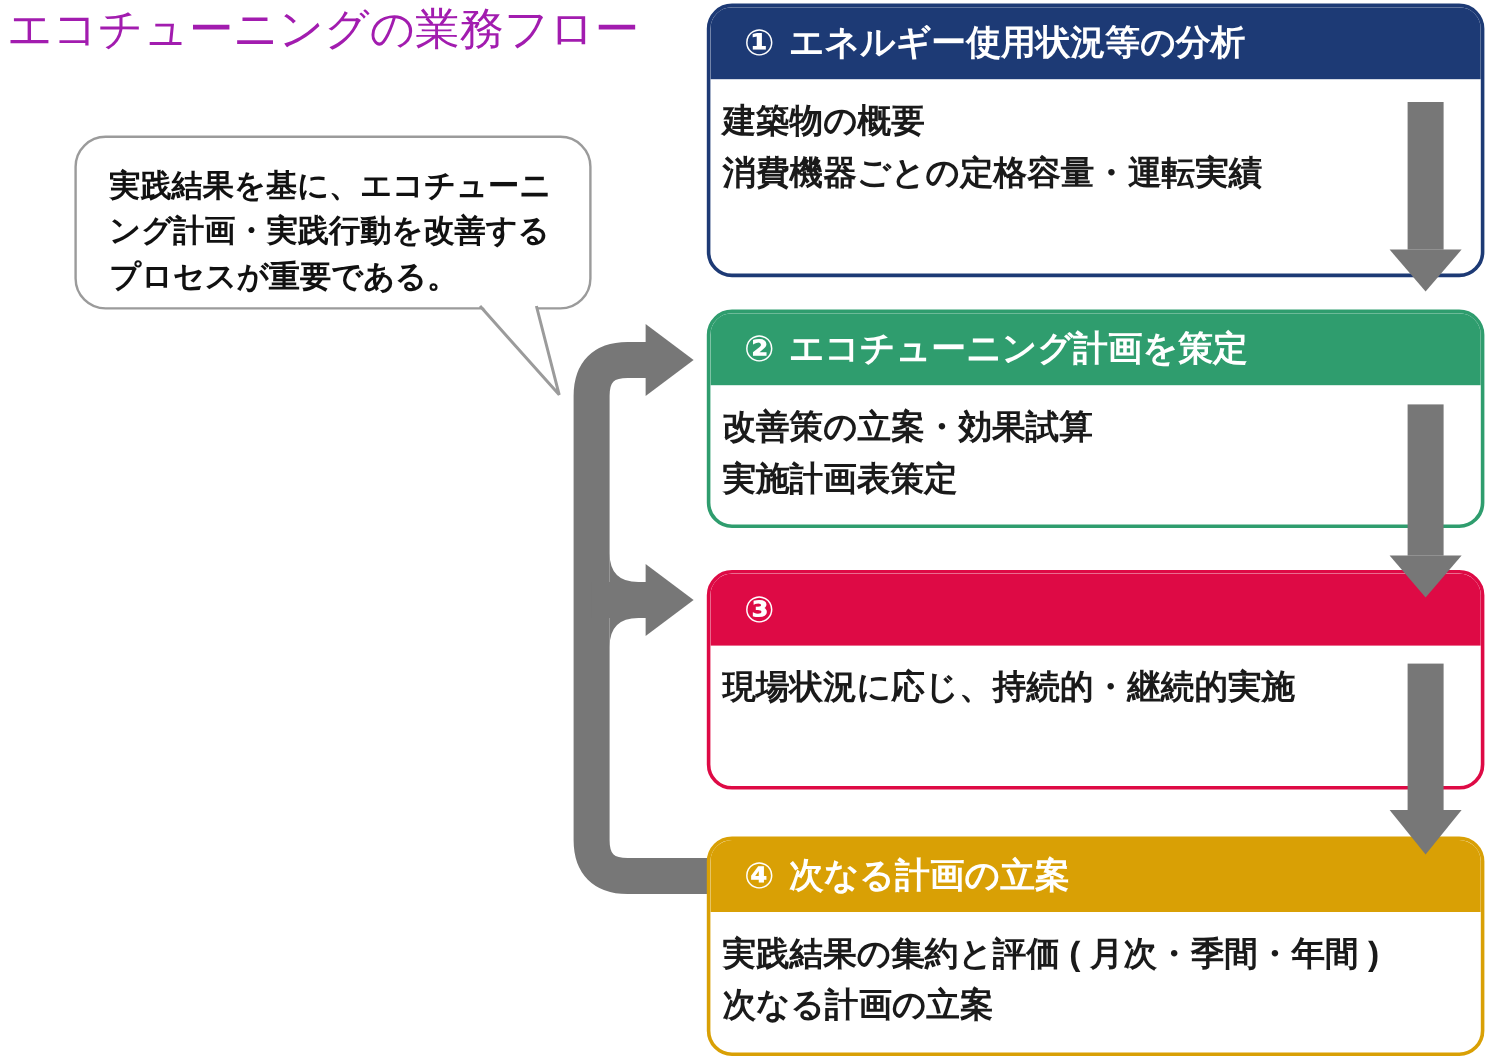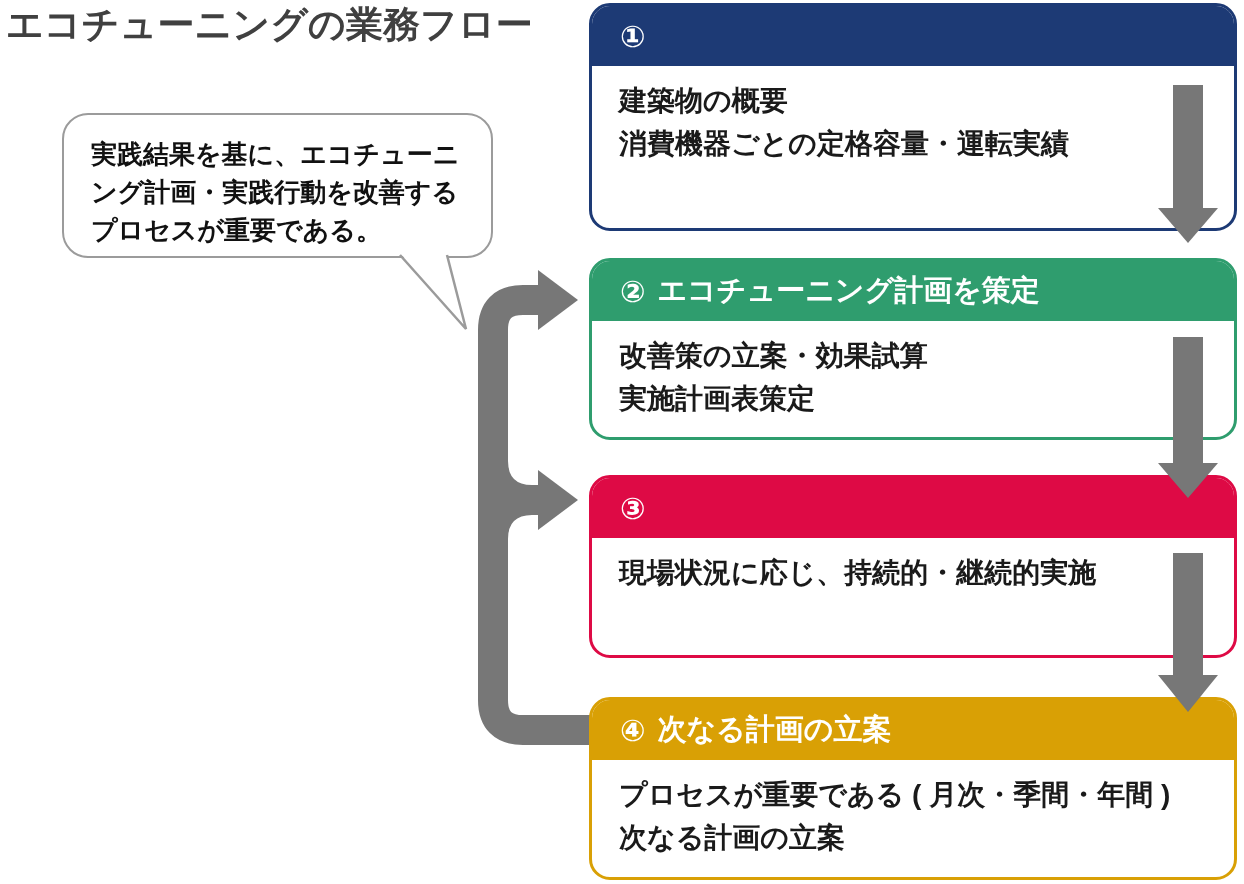--- a/index.html
+++ b/index.html
@@ -5,21 +5,21 @@
   html,body{margin:0;padding:0;background:#fff;}
   .canvas{
     position:relative;
     width:1244px;height:884px;
     background:#fff;
     font-family:"Liberation Sans","DejaVu Sans",sans-serif;
     overflow:hidden;
   }
   .page-title{
     position:absolute;left:6px;top:0px;
-    font-size:37px;font-weight:700;color:#404040;
+    font-size:37px;font-weight:400;color:#a21caf;
     letter-spacing:0px;white-space:nowrap;margin:0;
   }
   
   .bubble{
     position:absolute;left:62px;top:113px;
     width:431px;height:145px;box-sizing:border-box;
     background:#fff;border:2.5px solid #9b9b9b;border-radius:26px;
     padding:20px 0 16px 27px;
     font-size:26px;font-weight:600;color:#111;
     line-height:38px;white-space:nowrap;
@@ -32,21 +32,21 @@
     background:#fff;border:3px solid #000;border-radius:21px;
     overflow:hidden;z-index:1;
   }
   .step-header{
     height:60px;display:flex;align-items:center;
     padding-left:28px;color:#fff;
     font-size:29px;font-weight:700;white-space:nowrap;
   }
   .step-number{font-size:30px;margin-right:12px;font-weight:700;}
   .step-body{
-    padding:13px 0 0 27px;
+    padding:13px 0 0 10px;
     font-size:28px;font-weight:600;color:#1a1a1a;
     line-height:43px;white-space:nowrap;
   }
   .step1{top:3px;height:228px;}
   .step2{top:258px;height:182px;}
   .step3{top:475px;height:183px;}
   .step4{top:697px;height:183px;}
   svg.layer{position:absolute;left:0;top:0;pointer-events:none;}
   #loop-layer{z-index:0;}
   #top-layer{z-index:3;}
@@ -69,20 +69,21 @@
 
   <div class="bubble" style="border-color: rgb(155, 155, 155);">
     <span class="line">実践結果を基に、エコチューニ</span>
     <span class="line">ング計画・実践行動を改善する</span>
     <span class="line">プロセスが重要である。</span>
   </div>
 
   <div class="step step1" style="border-color: rgb(29, 58, 117);">
     <div class="step-header" style="background: rgb(29, 58, 117);">
       <span class="step-number">①</span>
+      <span>エネルギー使用状況等の分析</span>
     </div>
     <div class="step-body">
       <div>建築物の概要</div>
       <div>消費機器ごとの定格容量・運転実績</div>
     </div>
   </div>
 
   <div class="step step2" style="border-color: rgb(47, 157, 110);">
     <div class="step-header" style="background: rgb(47, 157, 110);">
       <span class="step-number">②</span>
@@ -102,21 +103,21 @@
       <div>現場状況に応じ、持続的・継続的実施</div>
     </div>
   </div>
 
   <div class="step step4" style="border-color: rgb(217, 160, 5);">
     <div class="step-header" style="background: rgb(217, 160, 5);">
       <span class="step-number">④</span>
       <span>次なる計画の立案</span>
     </div>
     <div class="step-body">
-      <div>プロセスが重要である ( 月次・季間・年間 )</div>
+      <div>実践結果の集約と評価 ( 月次・季間・年間 )</div>
       <div>次なる計画の立案</div>
     </div>
   </div>
 
   <svg id="top-layer" class="layer" width="1244" height="884" viewBox="0 0 1244 884">
 
     <path d="M400 253 L466 329 L447 253 Z" fill="#ffffff" stroke="none"></path>
     <path class="bubble-stroke" d="M400 255 L466 329 L447 255" fill="none" stroke="#9b9b9b" stroke-width="2.5"></path>
 
     <g>

